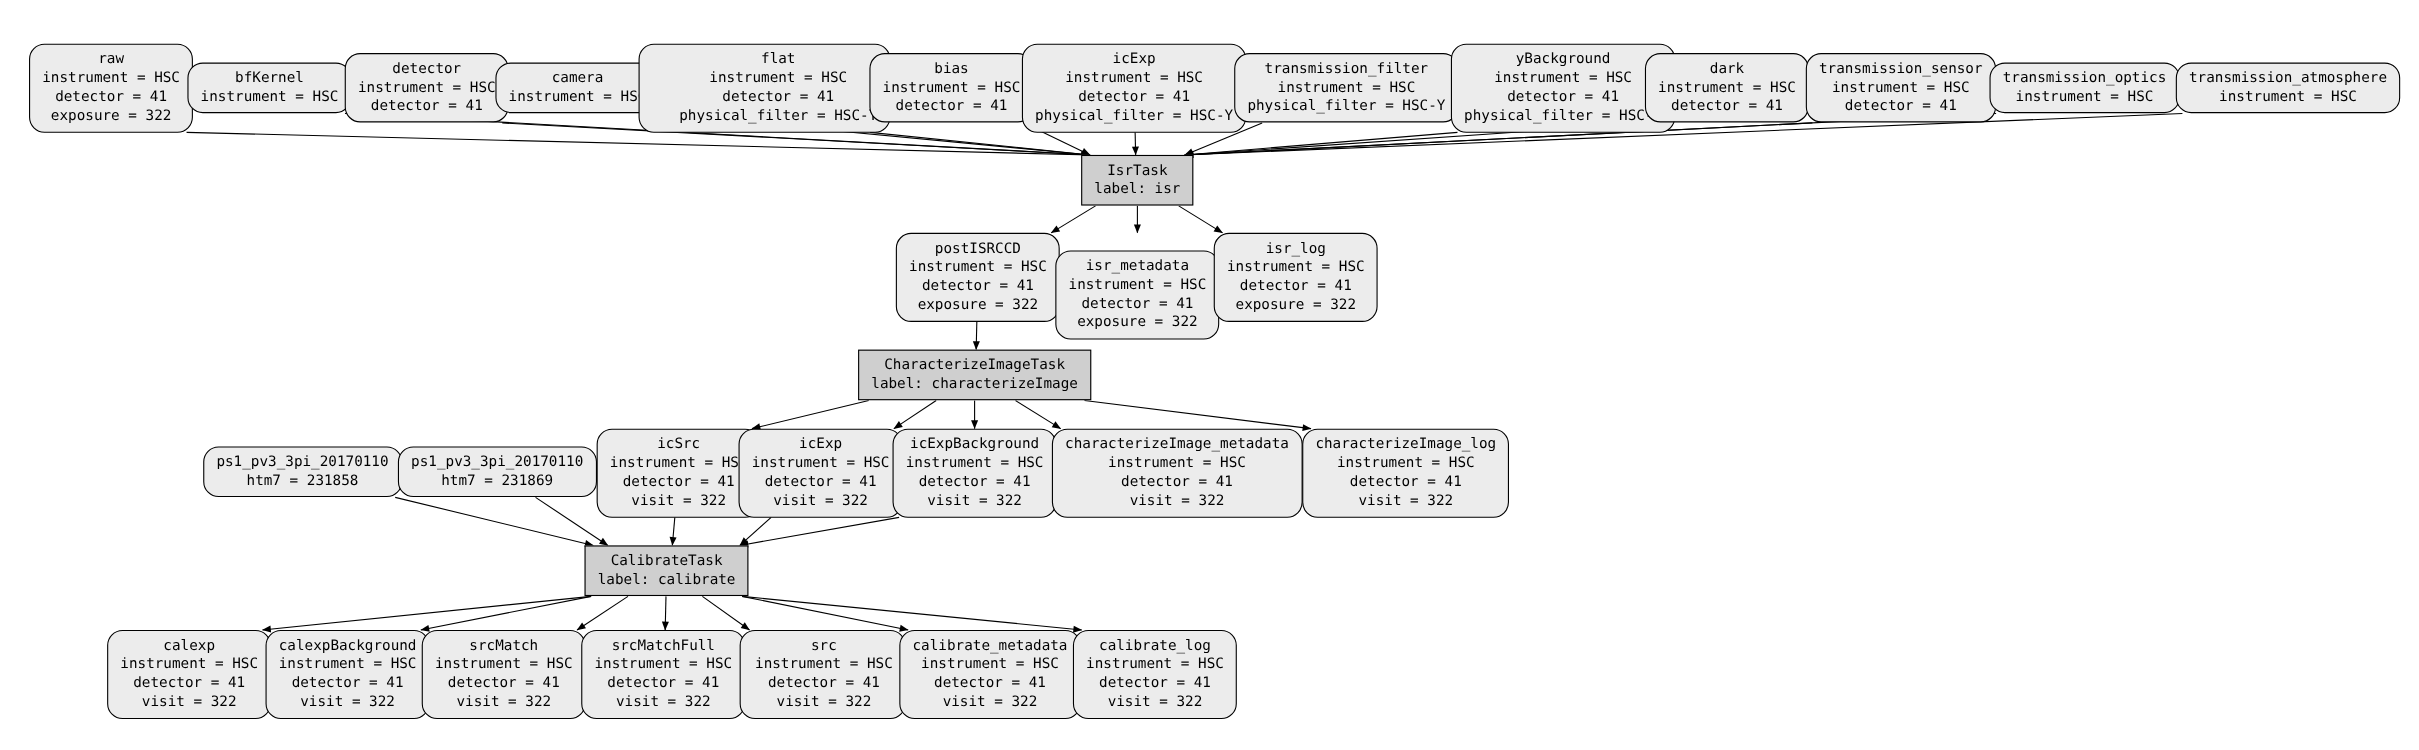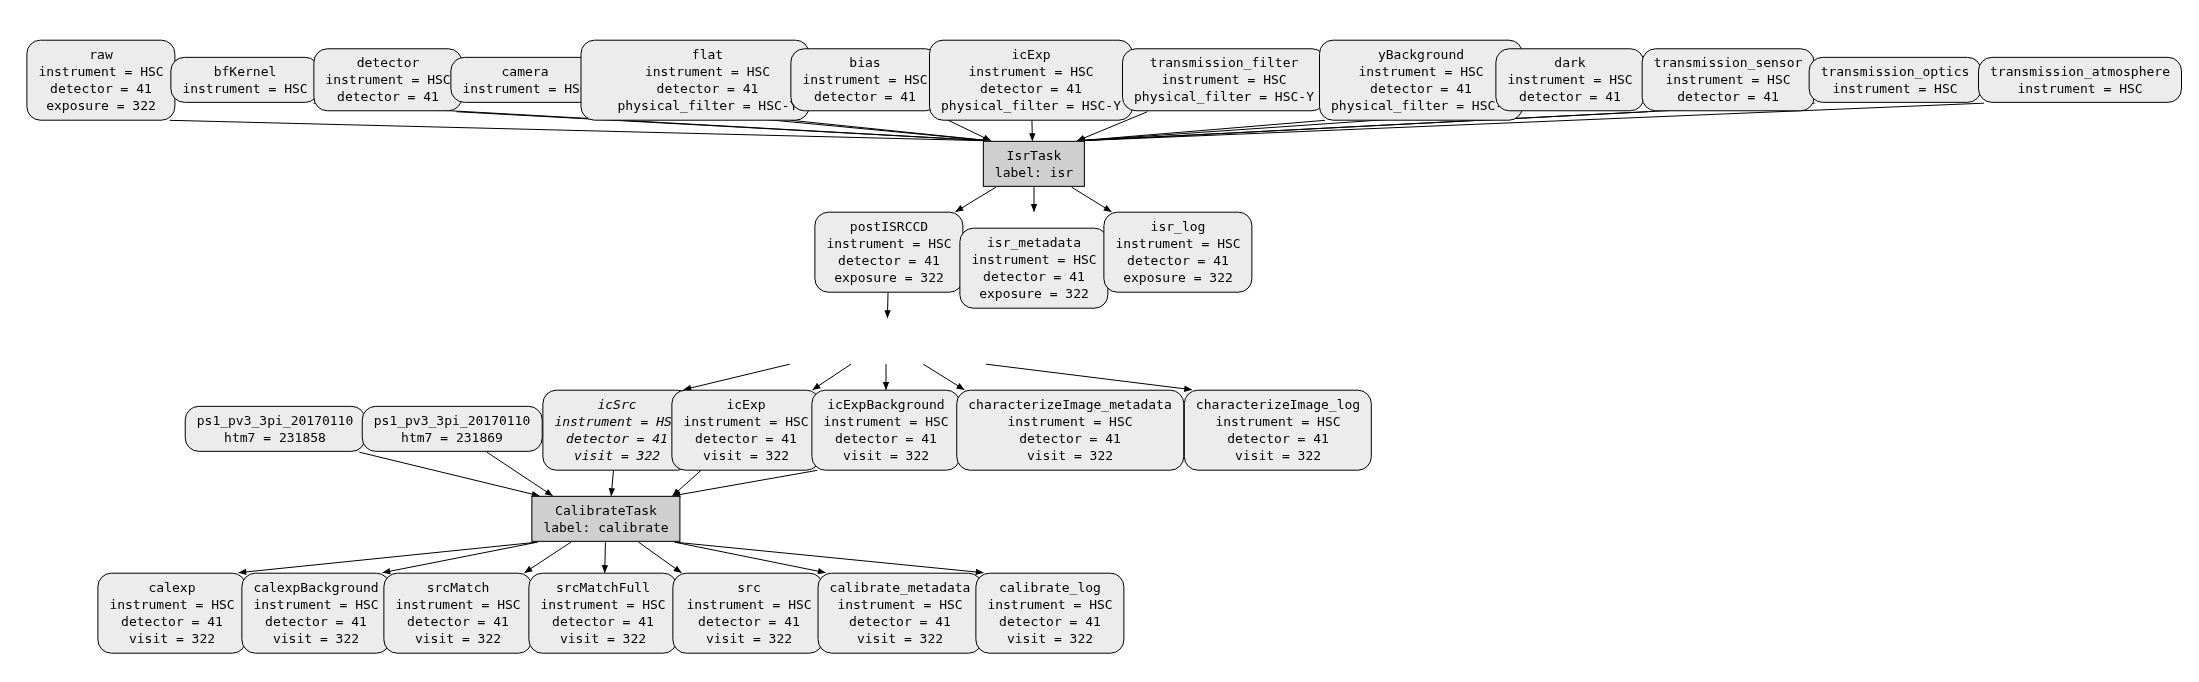--- a/index.html
+++ b/index.html
@@ -157,29 +157,33 @@
       <div class="line">instrument = HSC</div>
       <div class="line">detector = 41</div>
       <div class="line">exposure = 322</div>
     </div>
     <div class="node dataset" style="left: 1178px; top: 252px;">
       <div class="line title">isr_log</div>
       <div class="line">instrument = HSC</div>
       <div class="line">detector = 41</div>
       <div class="line">exposure = 322</div>
     </div>
+    <div class="node task" style="left: 886px; top: 341px;">
+      <div class="line title">CharacterizeImageTask</div>
+      <div class="line">label: characterizeImage</div>
+    </div>
     <div class="node dataset" style="left: 275px; top: 429px;">
       <div class="line title">ps1_pv3_3pi_20170110</div>
       <div class="line">htm7 = 231858</div>
     </div>
     <div class="node dataset" style="left: 452px; top: 429px;">
       <div class="line title">ps1_pv3_3pi_20170110</div>
       <div class="line">htm7 = 231869</div>
     </div>
-    <div class="node dataset" style="left: 617px; top: 430px; font-style: italic;">
+    <div class="node dataset" style="left: 617px; top: 430px;">
       <div class="line title">icSrc</div>
       <div class="line">instrument = HSC</div>
       <div class="line">detector = 41</div>
       <div class="line">visit = 322</div>
     </div>
     <div class="node dataset" style="left: 746px; top: 430px;">
       <div class="line title">icExp</div>
       <div class="line">instrument = HSC</div>
       <div class="line">detector = 41</div>
       <div class="line">visit = 322</div>

